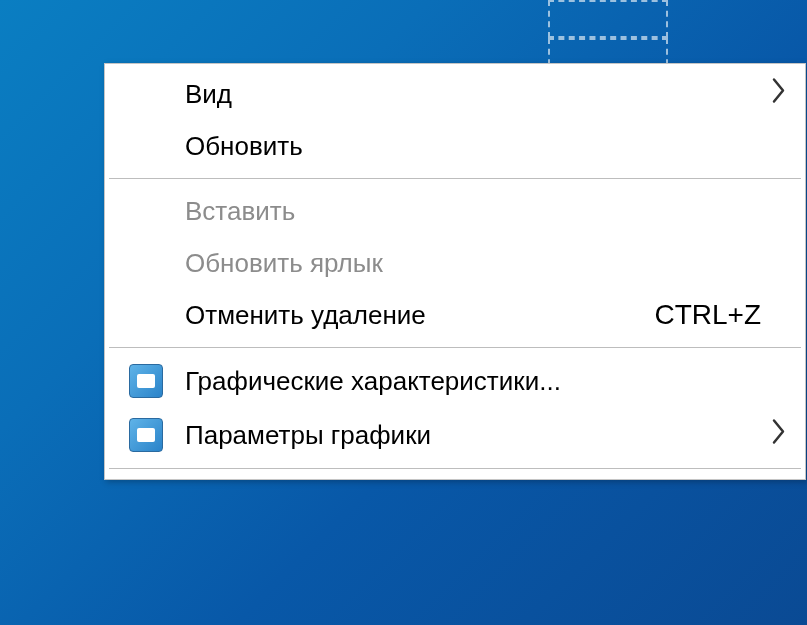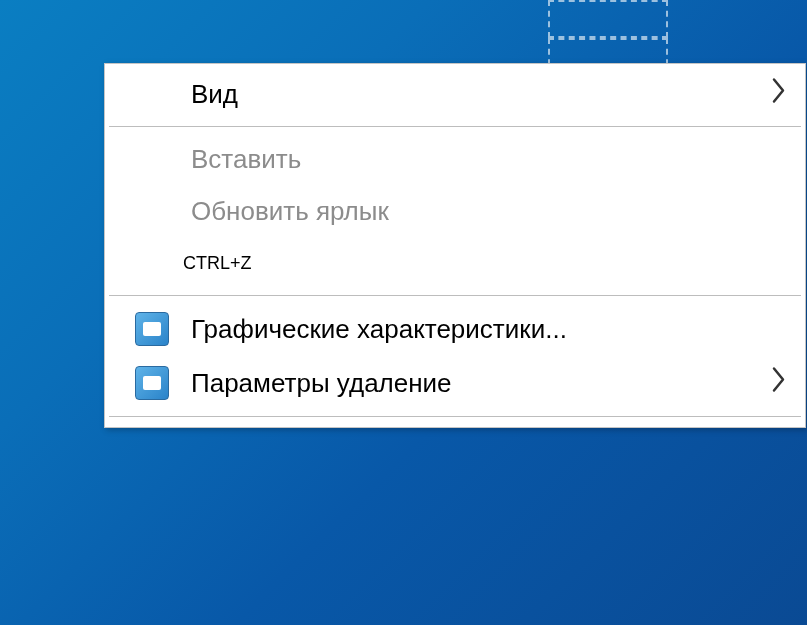--- a/index.html
+++ b/index.html
@@ -29,21 +29,21 @@
       left: 104px;
       width: 702px;
       background: #ffffff;
       border: 1px solid #c5c5c5;
       box-shadow: 2px 2px 6px rgba(0,0,0,0.25);
       padding: 4px 0;
     }
     .menu-item {
       display: flex;
       align-items: center;
-      padding: 10px 20px 10px 30px;
+      padding: 10px 20px 10px 24px;
       font-size: 26px;
       color: #000000;
       cursor: default;
       position: relative;
       min-height: 52px;
     }
     .menu-item.disabled {
       color: #8c8c8c;
     }
     .menu-item .icon-slot {
@@ -52,21 +52,21 @@
       align-items: center;
       justify-content: flex-start;
       flex-shrink: 0;
     }
     .menu-item .label {
       flex: 1;
       padding-left: 8px;
     }
     .menu-item .shortcut {
       color: #000000;
-      font-size: 18px;
+      font-size: 28px;
       padding-right: 24px;
     }
     .menu-item .arrow {
       position: absolute;
       right: 18px;
       top: 50%;
       transform: translateY(-50%);
     }
     .separator {
       height: 1px;
@@ -124,52 +124,57 @@
     <span class="icon-slot"></span>
     <span class="label">Вид</span>
     <span class="arrow">
       <svg class="chevron" viewBox="0 0 16 26">
           <path d="M3 2 L12 13 L3 24" stroke="#333" stroke-width="2.5" fill="none" stroke-linecap="round" stroke-linejoin="round"></path>
         </svg>
     </span>
   </div>
 
 
+  <div class="menu-item">
+    <span class="icon-slot"></span>
+    <span class="label">Обновить</span>
+  </div>
 
   <div class="separator"></div>
 
   <div class="menu-item disabled">
     <span class="icon-slot"></span>
     <span class="label">Вставить</span>
   </div>
 
   <div class="menu-item disabled">
     <span class="icon-slot"></span>
     <span class="label">Обновить ярлык</span>
   </div>
 
   <div class="menu-item">
     <span class="icon-slot"></span>
+    <span class="label">Отменить удаление</span>
     <span class="shortcut">CTRL+Z</span>
   </div>
 
   <div class="separator"></div>
 
   <div class="menu-item">
     <span class="icon-slot">
       <span class="intel-icon"></span>
     </span>
     <span class="label">Графические характеристики...</span>
   </div>
 
   <div class="menu-item">
     <span class="icon-slot">
       <span class="intel-icon"></span>
     </span>
-    <span class="label">Параметры удаление</span>
+    <span class="label">Параметры графики</span>
     <span class="arrow">
       <svg class="chevron" viewBox="0 0 16 26">
           <path d="M3 2 L12 13 L3 24" stroke="#333" stroke-width="2.5" fill="none" stroke-linecap="round" stroke-linejoin="round"></path>
         </svg>
     </span>
   </div>
 
 
   <div class="separator"></div>
 

